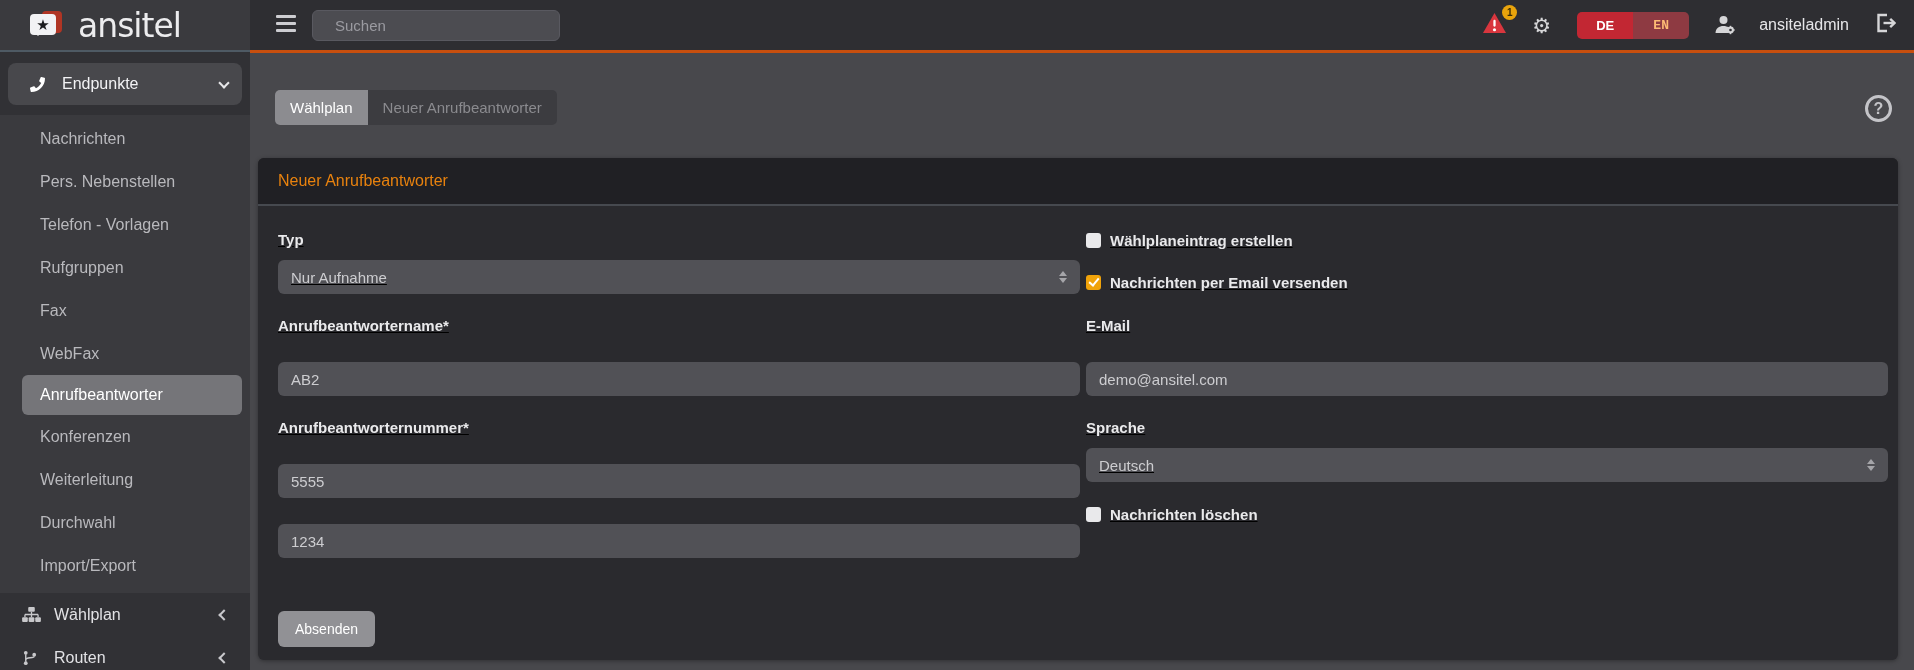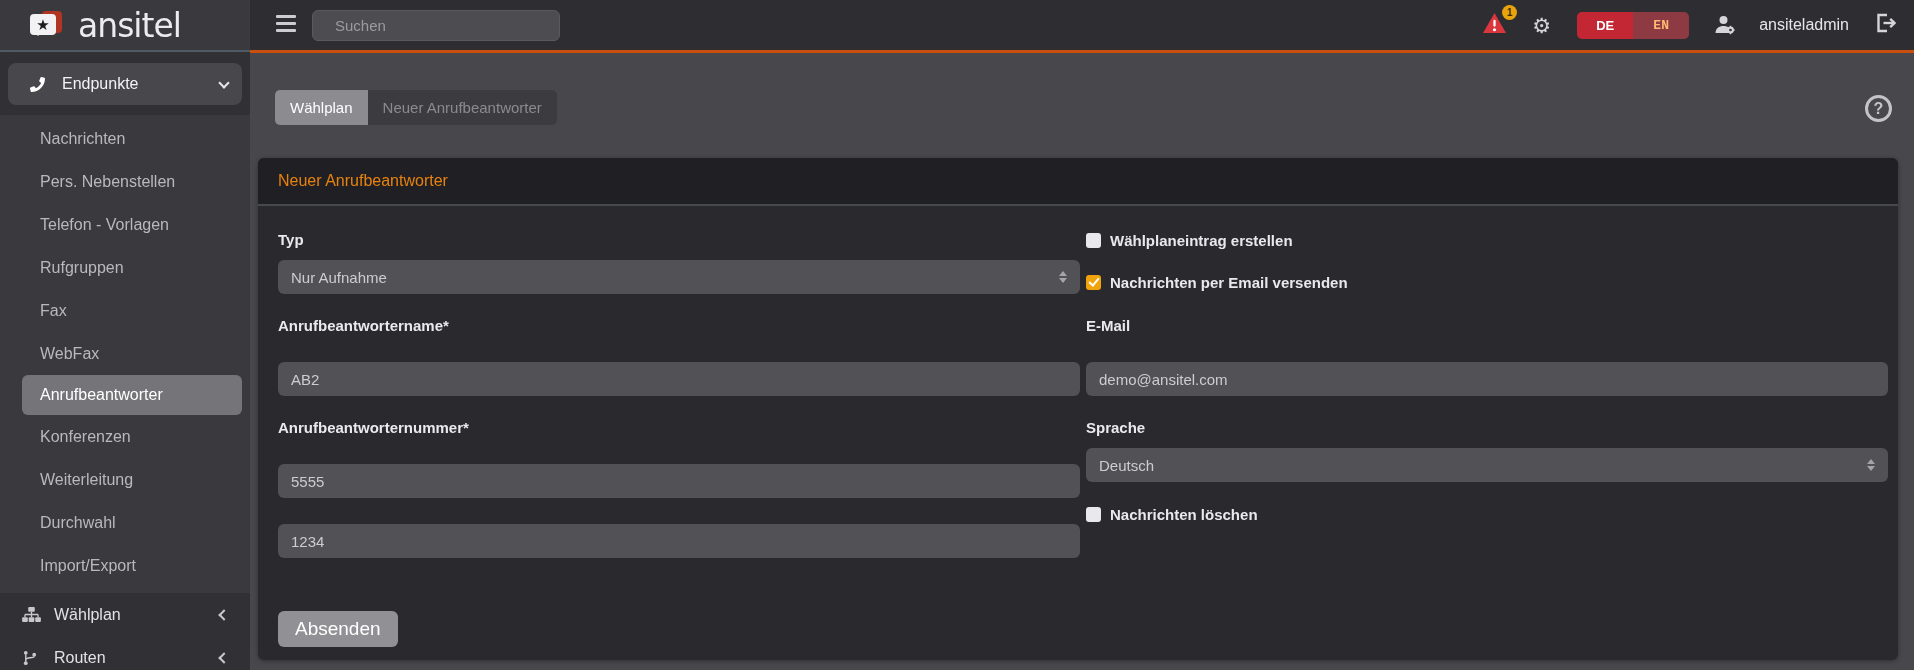--- a/index.html
+++ b/index.html
@@ -69,21 +69,21 @@
   .tab.inactive { background:#3c3c40; color:#8b8b8f; border-radius:0 5px 5px 0; }
   .help-circle { position:absolute; top:42px; right:22px; width:27px; height:27px; border:3px solid #c4c4c8;
     border-radius:50%; color:#c4c4c8; font-size:16px; font-weight:bold; display:flex; align-items:center;
     justify-content:center; cursor:pointer; }
 
   
   .panel { position:absolute; top:105px; left:8px; right:16px; height:502px; background:#2a2a2e;
     border-radius:6px; box-shadow:0 1px 4px rgba(0,0,0,.35); }
   .panel-header { height:48px; background:#202024; border-bottom:2px solid #46494f; border-radius:6px 6px 0 0;
     display:flex; align-items:center; padding-left:20px; font-size:16px; }
-  .panel-body { display:grid; grid-template-columns:1fr 1fr; column-gap:6px; padding:24px 10px 0 20px; }
+  .panel-body { display:grid; grid-template-columns:1fr 1fr; column-gap:6px; padding:24px 10px 0 20px;text-decoration:underline; }
 
   .form-label { display:block; color:#eaeaec; font-size:15px; font-weight:bold; height:20px; line-height:20px; }
   .field { position:relative; margin-top:26px; height:34px; }
   .field input { width:100%; height:34px; background:#515156; border:none; outline:none; border-radius:6px;
     color:#cdcdd0; font-size:15px; padding:0 13px; font-family:inherit; }
   .select-box { position:relative; margin-top:10px; height:34px; background:#515156; border-radius:6px;
     display:flex; align-items:center; padding:0 13px; color:#cdcdd0; font-size:15px; cursor:pointer; }
   .sel-arrows { position:absolute; right:13px; top:50%; transform:translateY(-50%); display:flex;
     flex-direction:column; gap:2px; }
   .tri-up { width:0; height:0; border-left:4px solid transparent; border-right:4px solid transparent;
@@ -92,21 +92,21 @@
     border-top:5px solid #a5a5a9; }
   .group { margin-top:22px; }
   .group-first { margin-top:0; }
   .cb-row { display:flex; align-items:center; height:20px; }
   .cb { width:15px; height:15px; border-radius:3px; background:#e9e9eb; flex:0 0 auto; position:relative; cursor:pointer; }
   .cb.checked:after { content:""; position:absolute; left:4.5px; top:1.5px; width:4px; height:8px;
     border:solid #ffffff; border-width:0 2px 2px 0; transform:rotate(40deg); }
   .cb-label { margin-left:9px; color:#e9e9eb; font-size:15px; font-weight:bold; }
   .cb-gap { margin-top:22px; }
   .submit-btn { margin-top:53px; height:36px; padding:0 17px; background:#919195; color:#ffffff;
-    border:none; border-radius:6px; font-size:19px; cursor:pointer; font-family:inherit; }
+    border:none; border-radius:6px; font-size:14px; cursor:pointer; font-family:inherit; }
 </style>
 </head>
 <body>
 
 <div class="topbar">
   <div class="brand-box">
     <span class="logo-mark">
       <span class="logo-bubble-back"></span>
       <span class="logo-bubble-front">★</span>
     </span>

